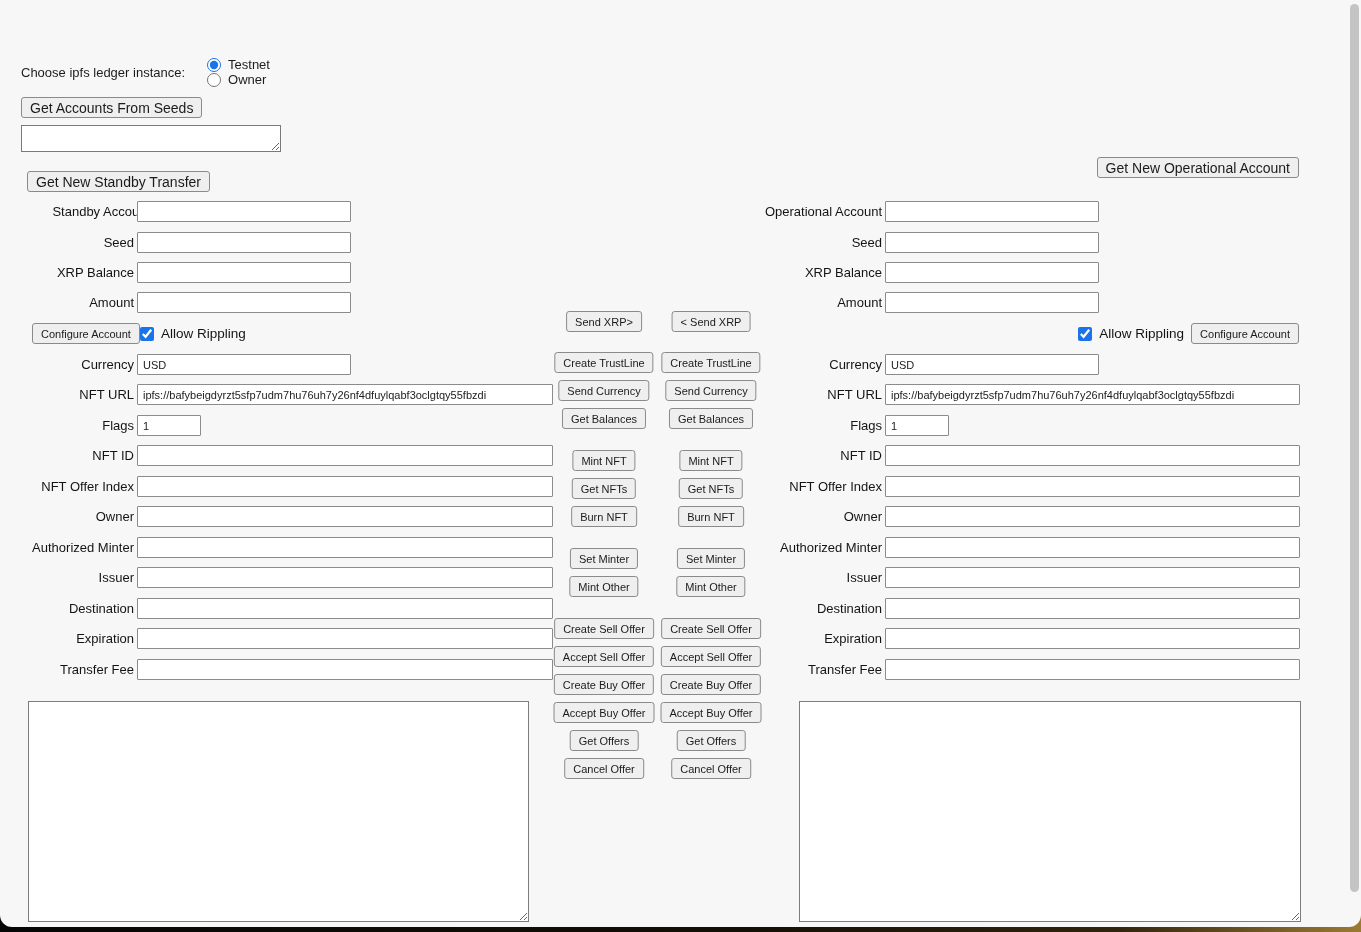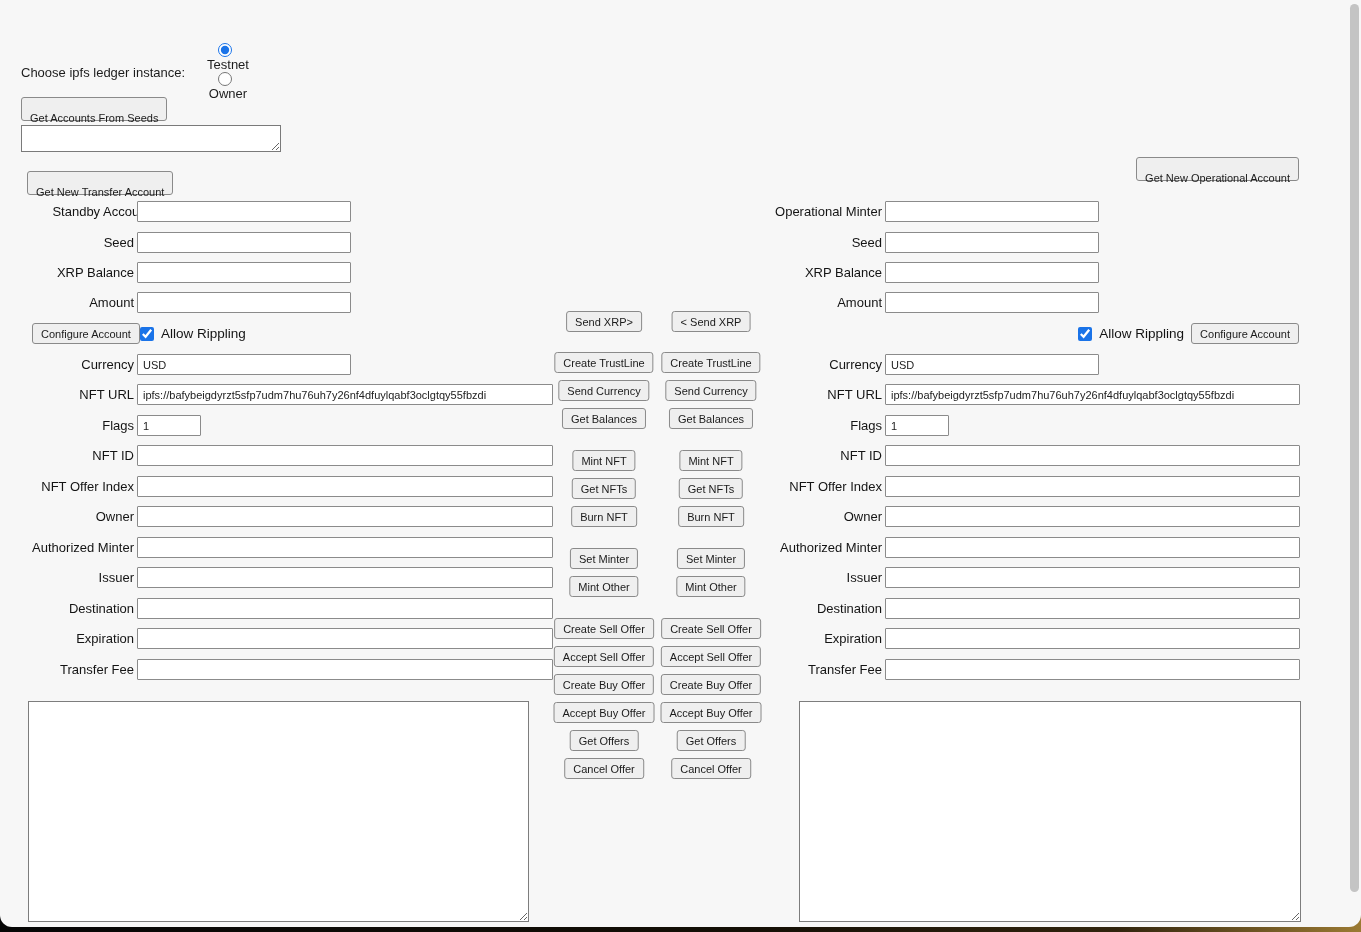--- a/index.html
+++ b/index.html
@@ -18,28 +18,28 @@
   .page-title {
     position:absolute; left:21px; top:20px; margin:0;
     font-size:24px; font-weight:600; letter-spacing:.3px; color:#161616;
   }
 
   .ledger-row {
     position:absolute; left:21px; top:63px; height:18px;
     display:flex; align-items:center; font-size:13px; color:#1c1c1c;
   }
   .ledger-label { margin-right:22px; }
-  .radio-opt { display:flex; align-items:center; margin-right:12px; cursor:default;flex-direction:column; }
+  .radio-opt { display:flex; align-items:center; margin-right:12px; cursor:default; }
   .radio-opt input { width:14px; height:14px; margin:0 7px 0 0; accent-color:#1a73e8; }
 
   .btn {
     position:absolute; display:inline-block;
     background:#efefef; border:1px solid #8a8a8a; border-radius:3px;
-    font-family:inherit; font-size:11px; color:#1b1b1b;
-    height:21px; line-height:18px; padding:11px 8px; white-space:nowrap;
+    font-family:inherit; font-size:14px; color:#1b1b1b;
+    height:21px; line-height:18px; padding:0 8px; white-space:nowrap;
   }
   .btn-inline {
     position:static; display:inline-block;
     background:#efefef; border:1px solid #8a8a8a; border-radius:3px;
     font-family:inherit; font-size:11px; color:#1b1b1b;
     height:21px; line-height:18px; padding:0 8px; white-space:nowrap;
   }
 
   .seeds-textarea {
     position:absolute; left:21px; top:125px; width:260px; height:27px;
@@ -95,21 +95,21 @@
             <input type="radio" name="ledger" style="">
             <span>Owner</span>
           </label>
         </span>
     </div>
 
     <button class="btn" style="left:21px; top:97px;">Get Accounts From Seeds</button>
 
     <textarea class="seeds-textarea" id="seeds-textarea" style=""></textarea>
 
-    <button class="btn" style="left:27px; top:171px;">Get New Transfer Account</button>
+    <button class="btn" style="left:27px; top:171px;">Get New Standby Transfer</button>
 
     <button class="btn" style="right:62px; top:157px;margin-left:41px;">Get New Operational Account</button>
 
     <div class="configure-row" style="left:32px; top:323px;">
       <button class="btn-inline">Configure Account</button>
       <input type="checkbox" class="gap-left" id="standby-rippling-checkbox" checked="" style="">
       <span class="rippling-label">Allow Rippling</span>
     </div>
 
     <div class="configure-row" style="right:62px; top:323px;">
@@ -157,21 +157,21 @@
         <button class="action-btn" style="left: 604px; top: 478px;">Get NFTs</button>
         <button class="action-btn" style="left: 604px; top: 506px;">Burn NFT</button>
         <button class="action-btn" style="left: 604px; top: 548px;">Set Minter</button>
         <button class="action-btn" style="left: 604px; top: 576px;">Mint Other</button>
         <button class="action-btn" style="left: 604px; top: 618px;">Create Sell Offer</button>
         <button class="action-btn" style="left: 604px; top: 646px;">Accept Sell Offer</button>
         <button class="action-btn" style="left: 604px; top: 674px;">Create Buy Offer</button>
         <button class="action-btn" style="left: 604px; top: 702px;">Accept Buy Offer</button>
         <button class="action-btn" style="left: 604px; top: 730px;">Get Offers</button>
         <button class="action-btn" style="left: 604px; top: 758px;">Cancel Offer</button>
-        <div class="field-label" style="left: 640px; width: 242px; top: 201px;">Operational Minter</div>
+        <div class="field-label" style="left: 640px; width: 242px; top: 201px;">Operational Account</div>
         <input type="text" class="field-input" style="left: 885px; top: 201px; width: 214px;">
         <div class="field-label" style="left: 640px; width: 242px; top: 232px;">Seed</div>
         <input type="text" class="field-input" style="left: 885px; top: 232px; width: 214px;">
         <div class="field-label" style="left: 640px; width: 242px; top: 262px;">XRP Balance</div>
         <input type="text" class="field-input" style="left: 885px; top: 262px; width: 214px;">
         <div class="field-label" style="left: 640px; width: 242px; top: 292px;">Amount</div>
         <input type="text" class="field-input" style="left: 885px; top: 292px; width: 214px;">
         <div class="field-label" style="left: 640px; width: 242px; top: 354px;">Currency</div>
         <input type="text" class="field-input" value="USD" style="left: 885px; top: 354px; width: 214px;">
         <div class="field-label" style="left: 640px; width: 242px; top: 384px;">NFT URL</div>

